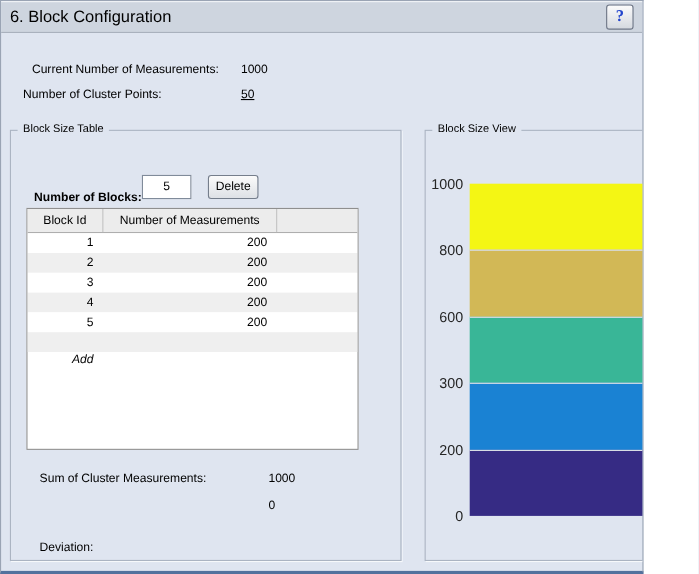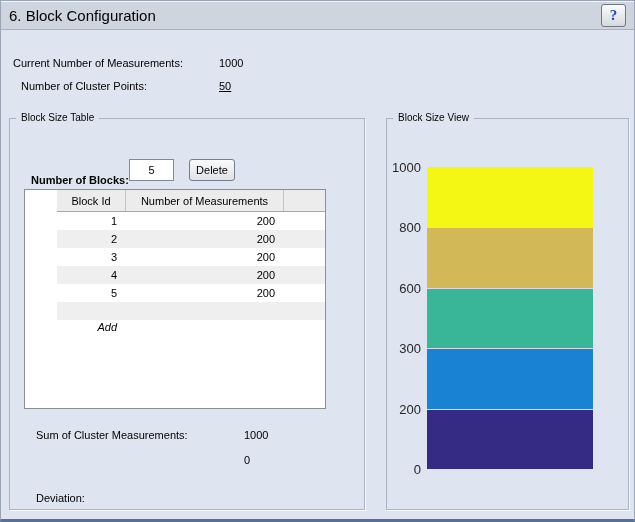--- a/index.html
+++ b/index.html
@@ -1,18 +1,18 @@
 <!DOCTYPE html>
 <html><head>
 <meta charset="utf-8">
 <style>
   * { margin:0; padding:0; box-sizing:border-box; }
   body { margin:0; font-family:"Liberation Sans", sans-serif; background:#fff; }
   .window {
-    position:relative; width:635px; height:522px;
+    position:relative; width:585px; height:522px;
     background:#DFE5F0;
     border:1px solid #9AA4B4;
     border-bottom:3px solid #52719D;
     overflow:hidden;
   }
   .titlebar {
     position:absolute; top:0; left:0; right:0; height:29px;
     background:#CED5DF;
     border-top:1px solid #F2F4F8;
     border-bottom:1px solid #A9B1BD;
@@ -46,21 +46,21 @@
   }
   .delete-btn {
     position:absolute; left:188px; top:158px; width:46px; height:22px;
     border:1px solid #757E8C; border-radius:3px;
     background:linear-gradient(180deg,#FBFBFB,#DEE1E6);
     font-size:11px; color:#000; cursor:pointer;
     display:flex; align-items:center; justify-content:center;
   }
   .table {
     position:absolute; left:23px; top:188px; width:302px; height:220px;
-    background:#fff; border:1px solid #8F8F8F; overflow:hidden;padding-left:32px;
+    background:#fff; border:1px solid #8F8F8F; overflow:hidden;
   }
   .thead {
     display:flex; height:22px; background:#ECECEC;
     border-bottom:1px solid #A8A8A8; font-size:11px; align-items:stretch;
   }
   .hcell { display:flex; align-items:center; justify-content:center; }
   .hcell.c0, .hcell.c1 { border-right:1px solid #C4C4C4; }
   .c0 { width:69px; }
   .c1 { width:158px; }
   .c2 { flex:1; }
@@ -85,21 +85,21 @@
 
 <div class="window">
 
   <div class="titlebar">
     <span class="title">6. Block Configuration</span>
   </div>
   <div class="help-btn">
     <span>?</span>
   </div>
 
-  <span class="abs lbl" style="left:12px; top:56px;">Current Number of Measurements:</span>
+  <span class="abs lbl" style="left:28px; top:56px;">Current Number of Measurements:</span>
   <span class="abs lbl" style="left:218px; top:56px;">1000</span>
   <span class="abs lbl" style="left:20px; top:79px;">Number of Cluster Points:</span>
   <span class="abs lbl" style="left:218px; top:79px;text-decoration:underline;">50</span>
 
   <div class="groupbox gb-left">
     <span class="gb-title">Block Size Table</span>
   </div>
 
   <span class="abs lbl" style="left:30px; top:173px;font-weight:bold;">Number of Blocks:</span>
   <input class="num-input" value="5" style="">

